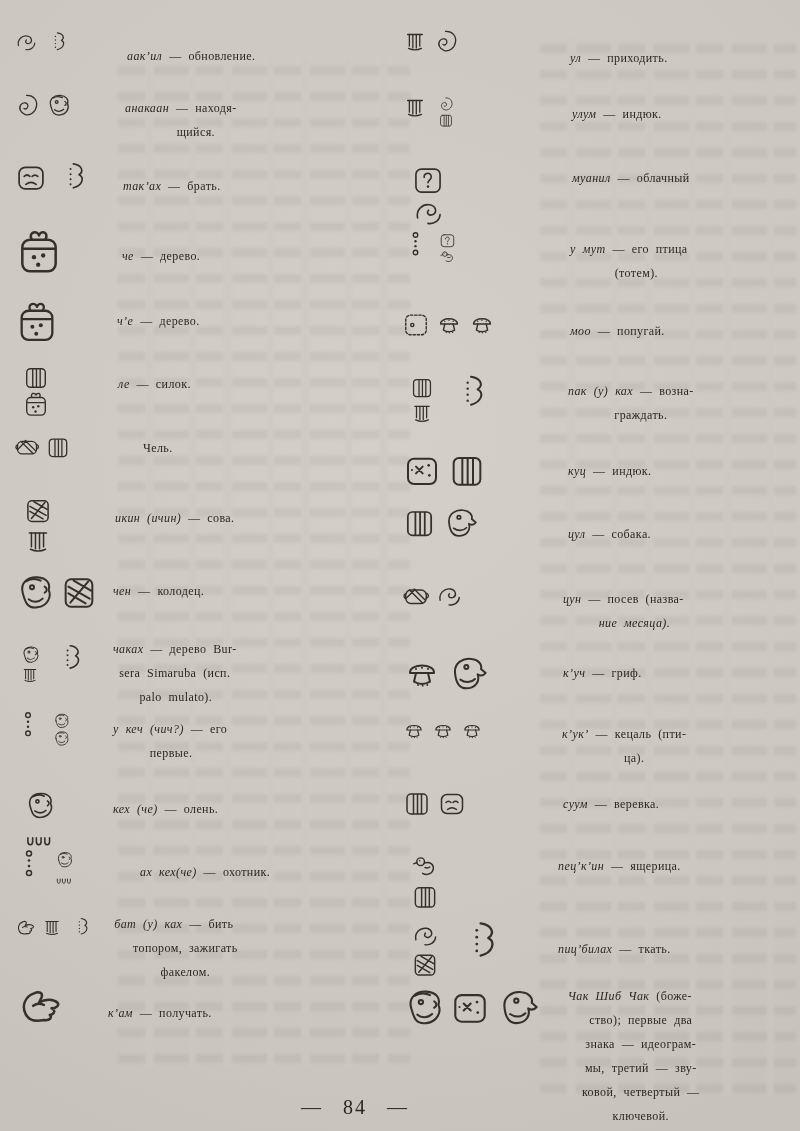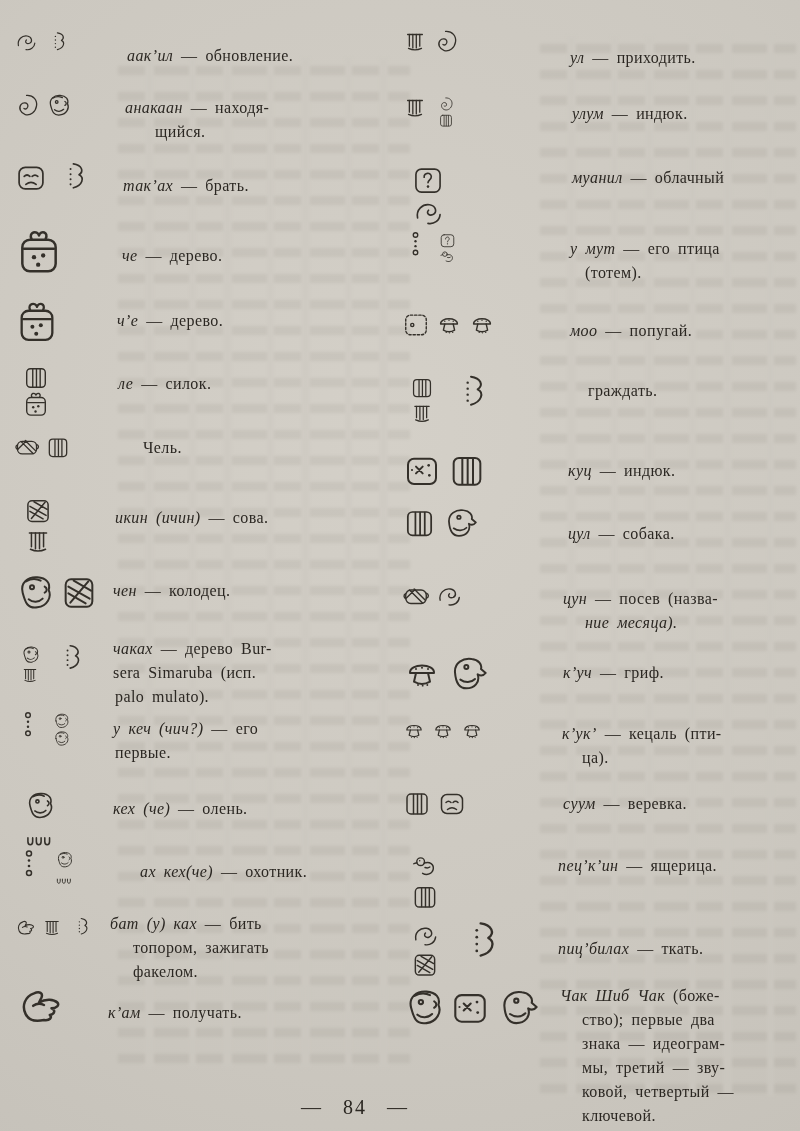--- a/index.html
+++ b/index.html
@@ -21,21 +21,21 @@
   .bleed-right{left:540px;top:36px;width:256px;height:1060px;}
   .gdefs{position:absolute;width:0;height:0;}
   .gdefs path,.gdefs rect,.gdefs circle{
     fill:none;stroke:var(--gink,#34302a);stroke-width:3;
     stroke-linecap:round;stroke-linejoin:round;
   }
   .gdefs .f{fill:var(--gink,#34302a);stroke:none;}
   .gdefs .dash{stroke-dasharray:5 4;}
   .entry{position:absolute;left:0;top:0;}
   .glyph{position:absolute;display:flex;gap:5px;align-items:flex-start;}
-  .etext{position:absolute;font-size:16px;line-height:24px;letter-spacing:.4px;word-spacing:3.5px;white-space:nowrap;}
+  .etext{position:absolute;font-size:12px;line-height:24px;letter-spacing:.4px;word-spacing:3.5px;white-space:nowrap;text-align:center;}
   .etext .it{font-style:italic;}
   .pageno{position:absolute;left:285px;top:1096px;width:140px;text-align:center;
     font-size:20px;letter-spacing:2px;word-spacing:13px;}
 </style>
 </head>
 <body>
 
 <div class="page" style="--ink: #2b2722; --gink: #34302a;">
   <div class="bleed bleed-left"></div>
   <div class="bleed bleed-right"></div>
@@ -414,20 +414,21 @@
         <div class="glyph" style="left: 402px; top: 372px;">
           <svg viewBox="0 0 60 84" width="40" height="56" class="cell">
             <use href="#m-stripes" y="4" width="60" height="38"></use>
             <use href="#m-comb" y="42" width="60" height="38"></use>
           </svg>
           <svg viewBox="0 0 60 60" width="40" height="40" class="cell">
             <use href="#m-hook" y="0" width="60" height="60"></use>
           </svg>
         </div>
         <div class="etext" style="left: 558px; top: 379px;">
+          <div class="line" style="padding-left: 10px;"><span class="it">пак (у) ках</span><span> — возна-</span></div>
           <div class="line" style="padding-left: 30px;"><span>граждать.</span></div>
         </div>
       </div>
       <div class="entry">
         <div class="glyph" style="left: 402px; top: 450px;">
           <svg viewBox="0 0 60 60" width="40" height="40" class="cell">
             <use href="#m-xblock" y="0" width="60" height="60"></use>
           </svg>
           <svg viewBox="0 0 60 60" width="40" height="40" class="cell">
             <use href="#m-stripes" y="0" width="60" height="60"></use>

